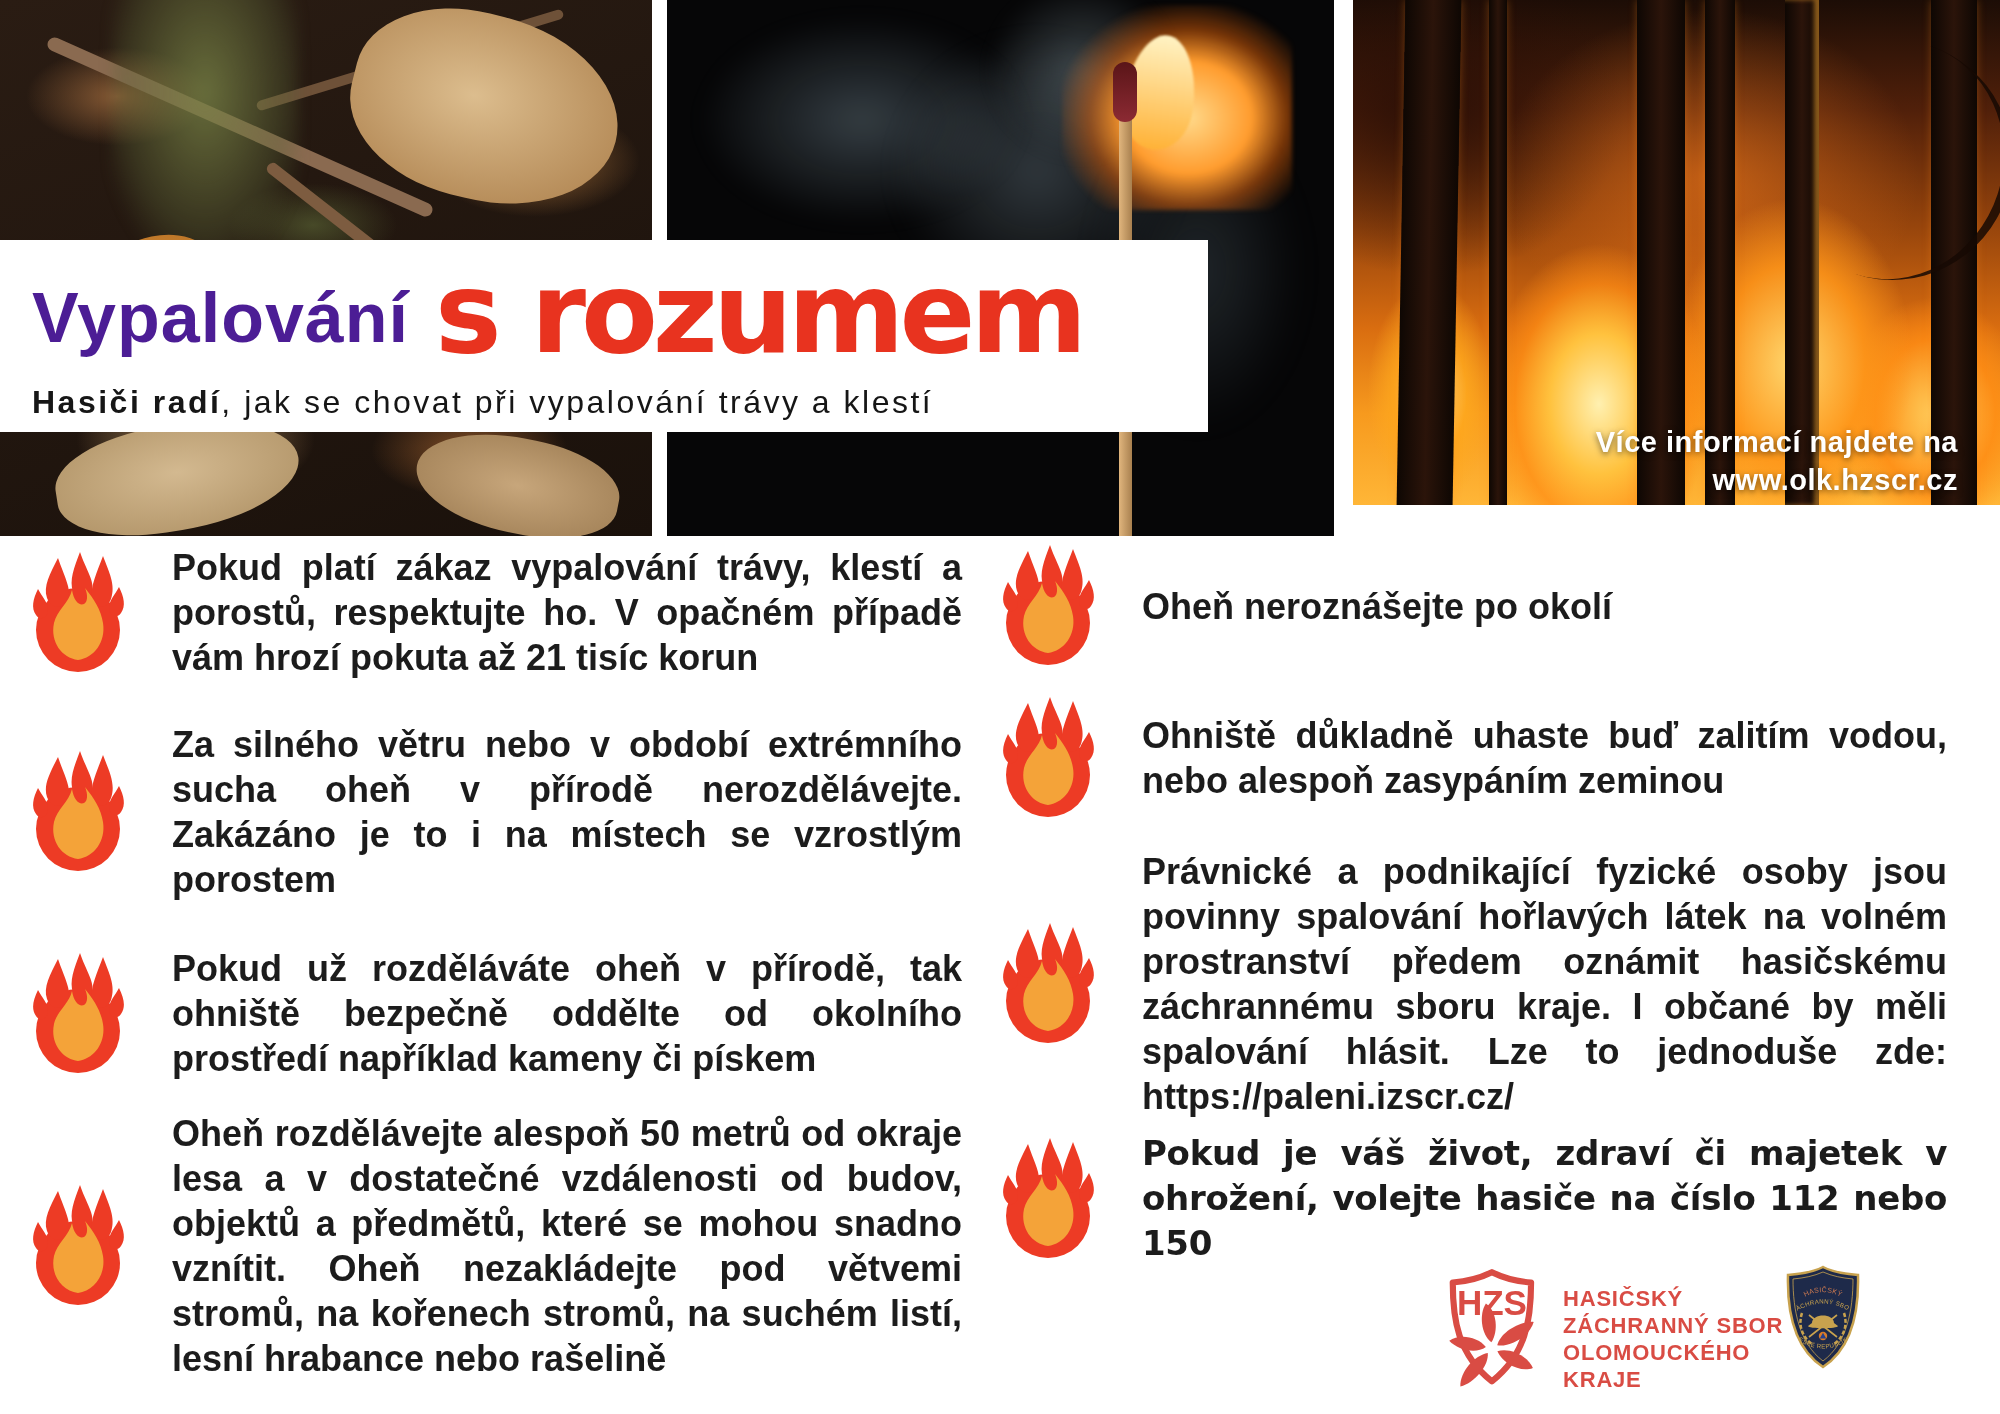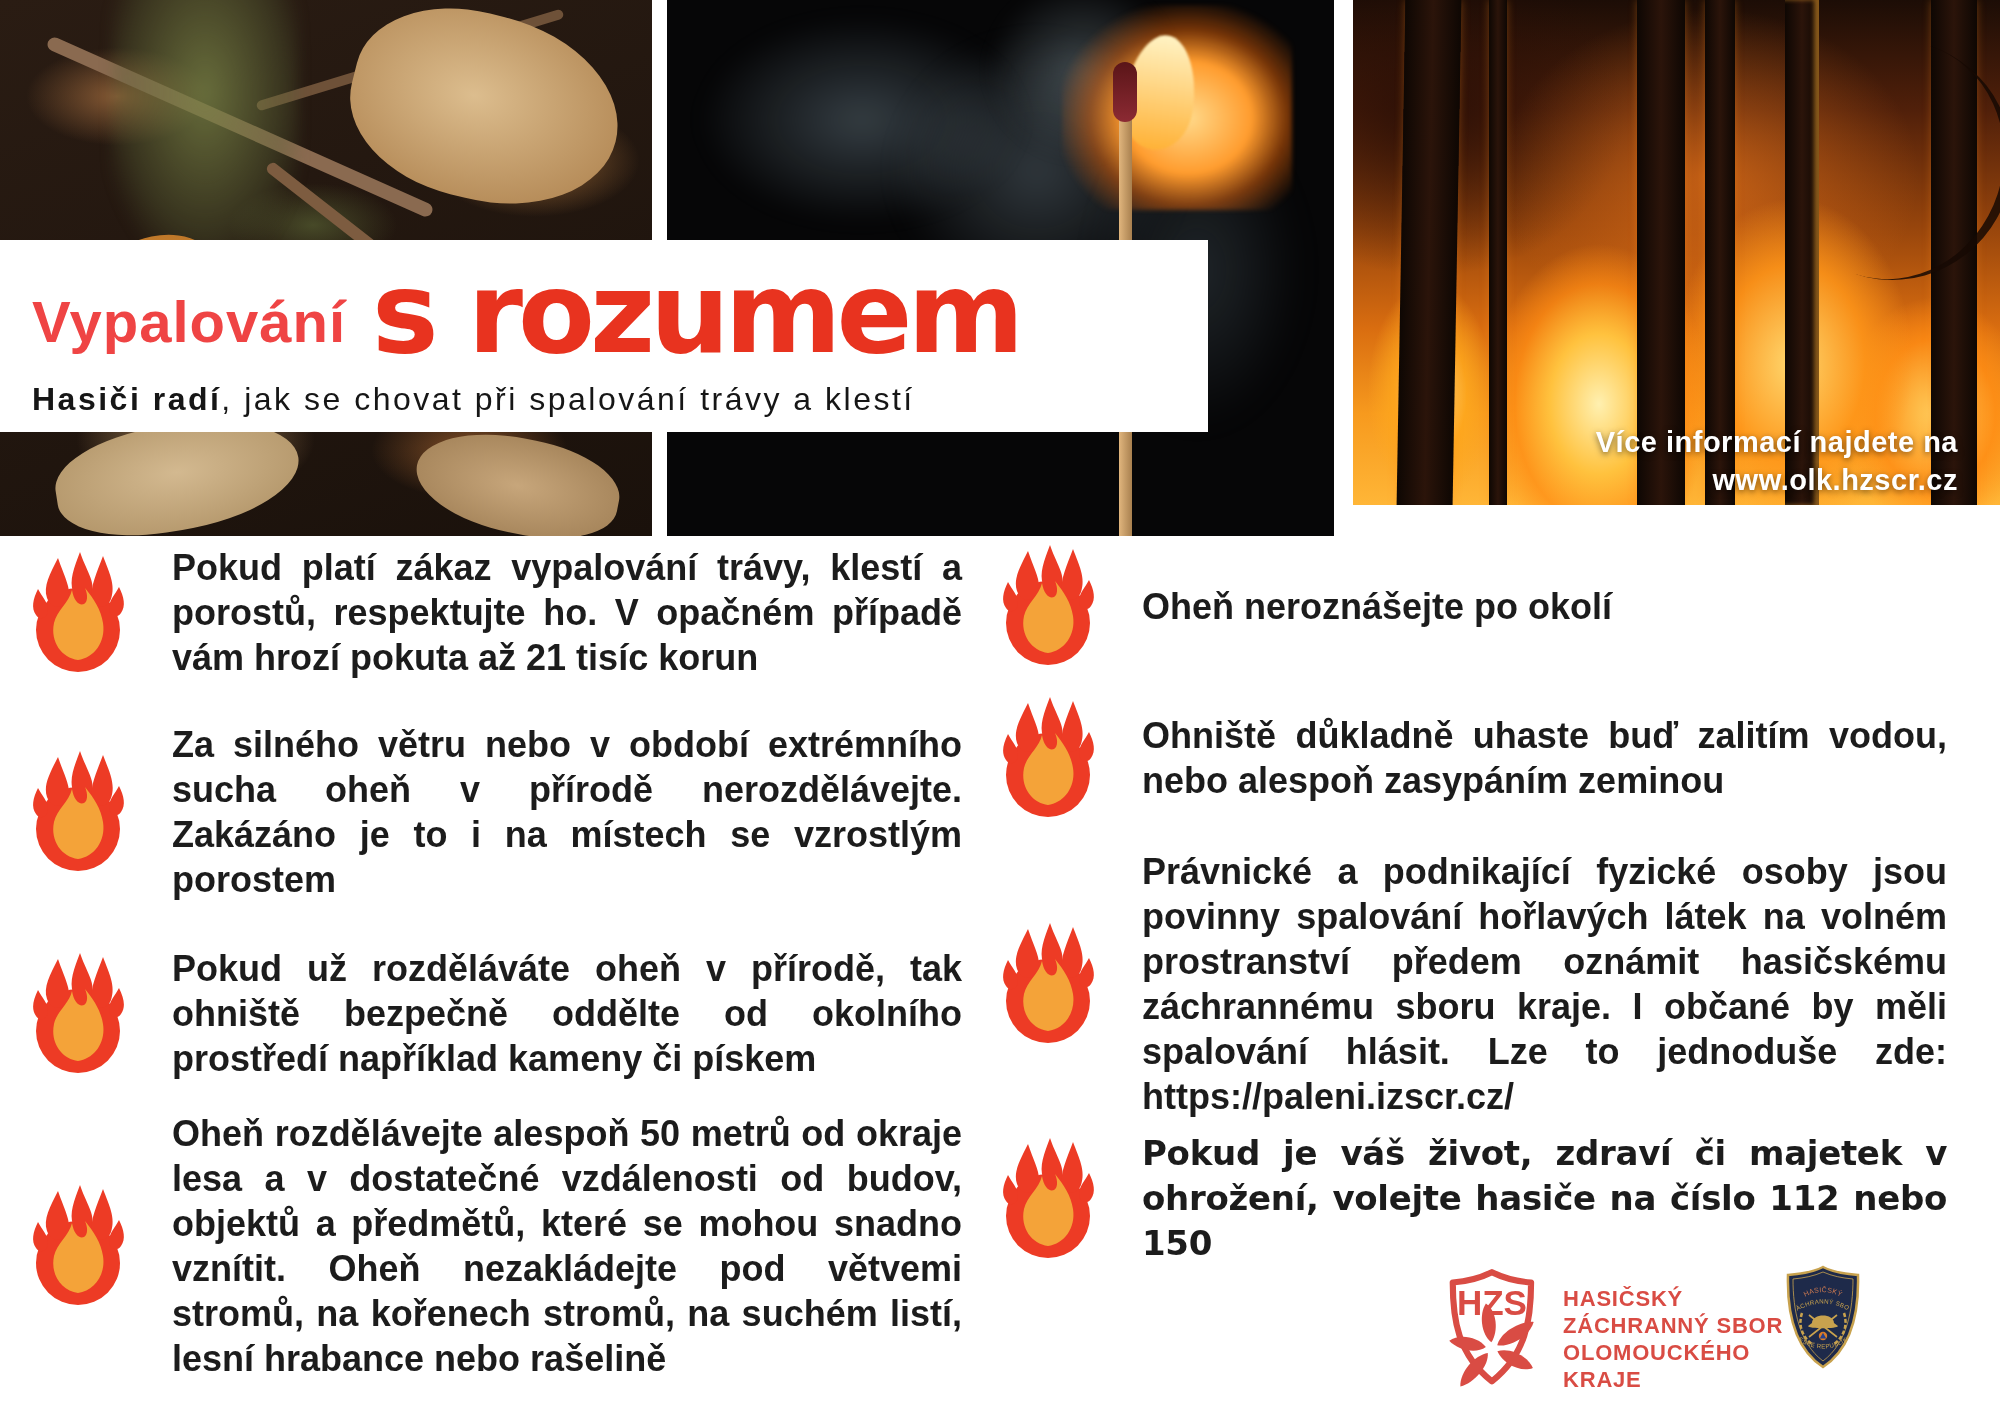--- a/index.html
+++ b/index.html
@@ -69,21 +69,21 @@
   .t5{left:432px;width:34px;box-shadow:inset -5px 0 4px rgba(255,170,50,.5);}
   .t6{left:578px;width:46px;}
   .fire-branch{position:absolute;left:420px;top:40px;width:230px;height:240px;border-radius:50%;
     border-right:9px solid rgba(22,9,4,.85);transform:rotate(18deg);}
   .fire-info{position:absolute;right:42px;bottom:6px;text-align:right;color:#fff;font-weight:bold;
     font-size:29px;line-height:38px;letter-spacing:.5px;text-shadow:0 2px 6px rgba(0,0,0,.55);}
   
   .banner{position:absolute;left:0;top:240px;width:1208px;height:192px;background:#fff;z-index:3;
           box-sizing:border-box;padding-left:32px;}
   .title-row{display:flex;align-items:baseline;white-space:nowrap;margin-top:16px;}
-  .title-black{font-size:58px;font-weight:900;color:#ef4444;letter-spacing:1px;}
+  .title-black{font-size:70px;font-weight:900;color:#4c1d95;letter-spacing:1px;}
   .title-red{font-family:"DejaVu Sans",sans-serif;font-size:112px;line-height:.85;font-weight:bold;
              color:var(--accent-red,#e8331f);letter-spacing:-5px;margin-left:26px;position:relative;top:10px;}
   .subtitle{margin-top:26px;font-size:32px;color:#161616;letter-spacing:2.5px;white-space:nowrap;}
   .subtitle .sb{font-weight:bold;}
   
   .col{position:absolute;top:545px;display:flex;flex-direction:column;z-index:2;}
   .col-left{left:30px;width:935px;}
   .col-right{left:1000px;width:955px;}
   .bullet{display:flex;align-items:center;}
   .flame-box{flex:0 0 96px;height:122px;margin-right:46px;}
@@ -197,21 +197,21 @@
       </div>
     </div>
   </div>
 
   <div class="banner">
     <div class="title-row">
       <span class="title-black">Vypalování</span>
       <span class="title-red">s rozumem</span>
     </div>
     <div class="subtitle">
-      <span class="sb">Hasiči radí</span><span>, jak se chovat při spalování trávy a klestí</span>
+      <span class="sb">Hasiči radí</span><span>, jak se chovat při vypalování trávy a klestí</span>
     </div>
   </div>
 
   <div class="col col-left">
     <div class="bullet mb-a">
       <span class="flame-box">
           <svg viewBox="0 0 96 122">
             <use href="#flame-symbol"></use>
           </svg>
         </span>

